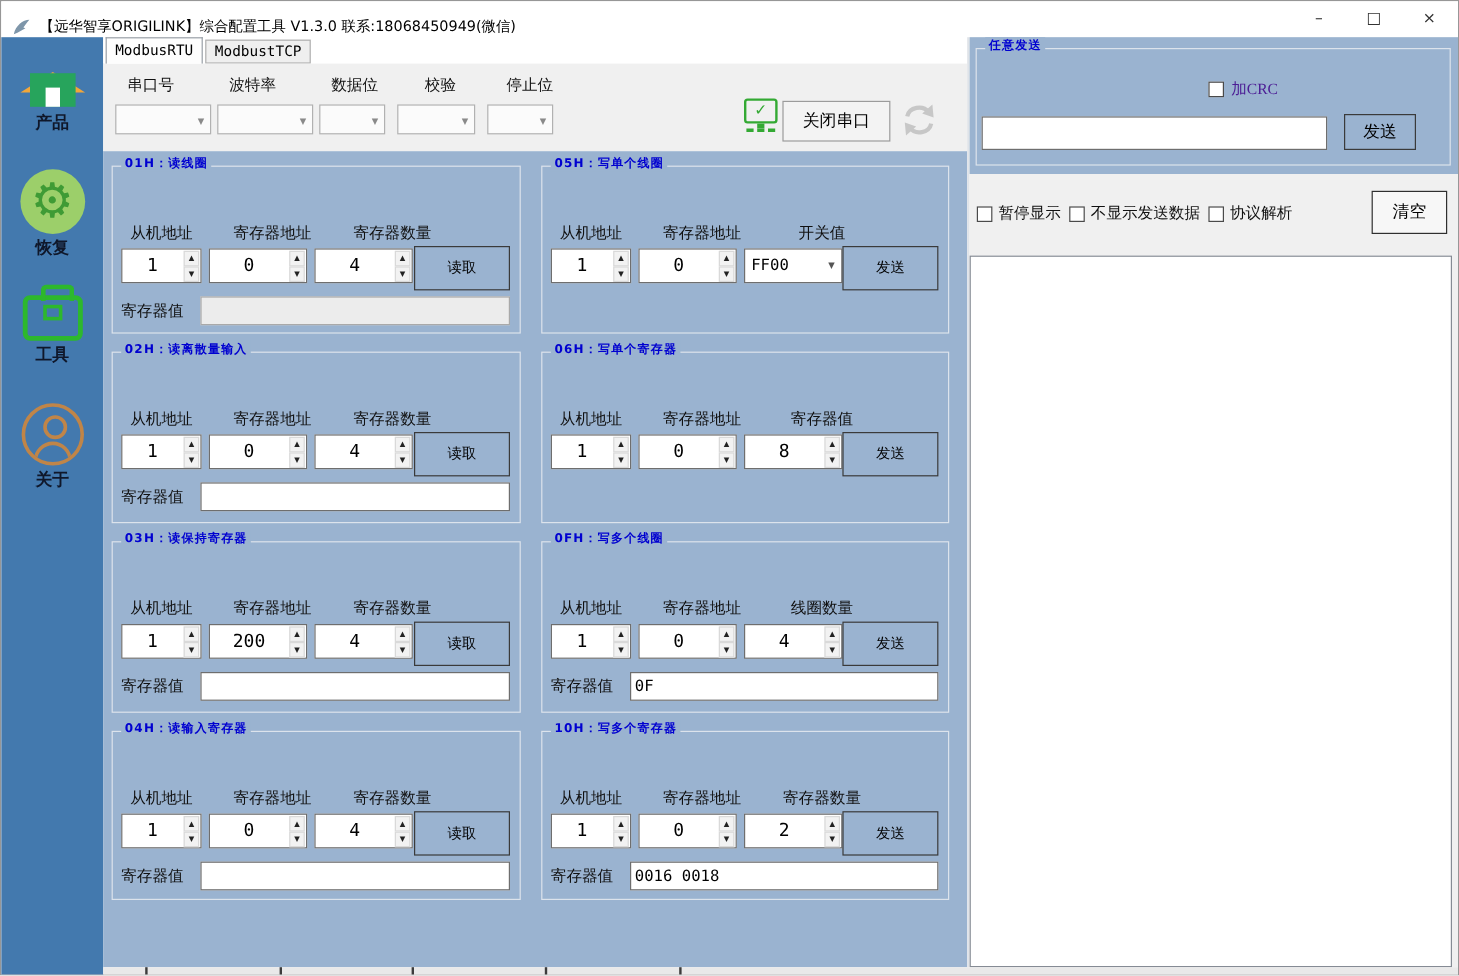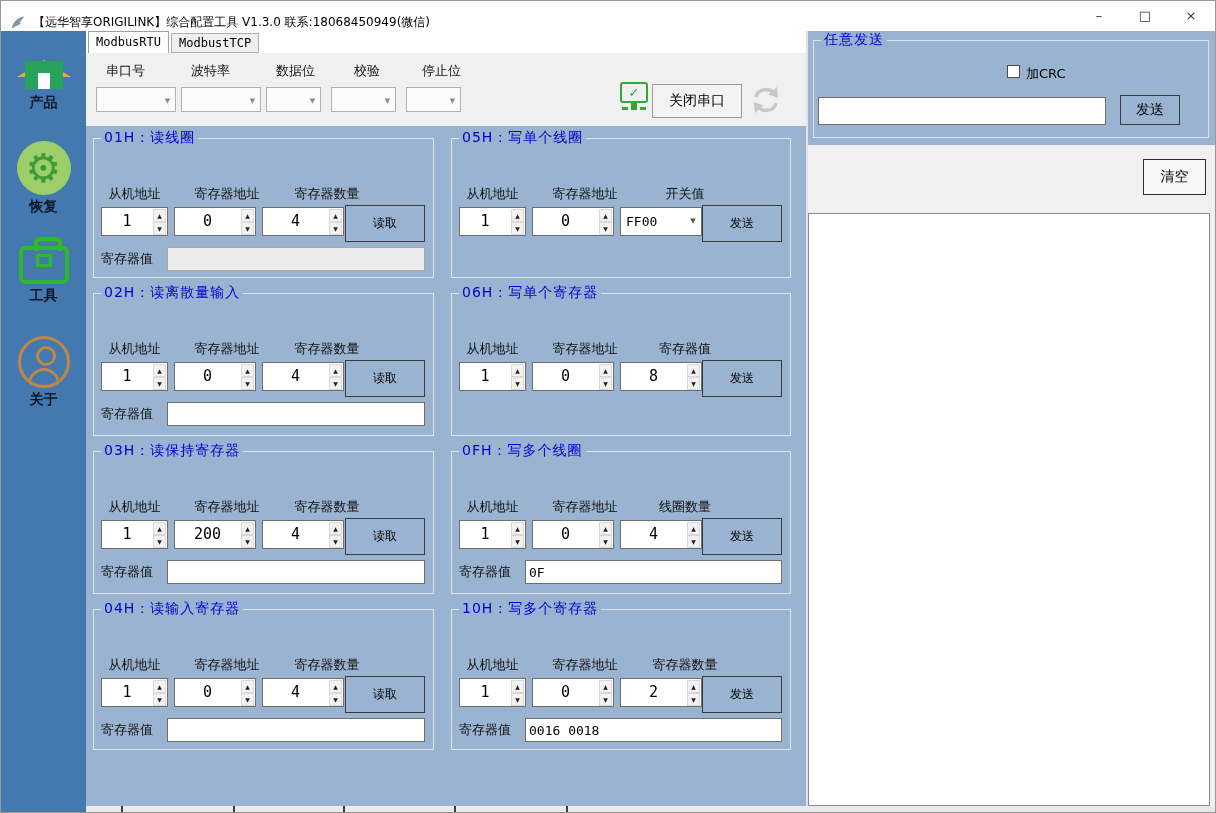--- a/index.html
+++ b/index.html
@@ -48,21 +48,21 @@
   .mon { width:28px; height:21px; border:2px solid #33a933; border-radius:3px; margin:0 auto; text-align:center; color:#33a933; font-weight:bold; font-size:13px; line-height:17px; }
   .mon::before { content:"✓"; }
   .mon-stand { width:6px; height:4px; background:#33a933; margin:0 auto; }
   .mon-base { width:24px; border-top:3px dashed #33a933; margin:0 auto; }
   .btn-close-port { position:absolute; left:566px; top:31px; width:90px; height:34px; background:#f3f3f3; border:1px solid #9b9b9b; font-size:14px; font-family:inherit; color:#000; }
   .refresh { position:absolute; left:664px; top:31px; }
 
   
   .main-panel { position:absolute; left:85px; top:125px; width:720px; height:680px; background:#9ab3d0; padding:12px 15px 0 7px; display:grid; grid-template-columns:341px 340px; column-gap:17px; grid-template-rows:140px 143px 143px 141px; row-gap:15px; }
   .grp { position:relative; border:1px solid #dce3ec; }
-  .grp-title { position:absolute; top:-10px; left:7px; background:#9ab3d0; padding:0 3px; color:#0000d0; font-weight:normal; font-size:14px; letter-spacing:1px; white-space:nowrap; }
+  .grp-title { position:absolute; top:-10px; left:7px; background:#9ab3d0; padding:0 3px; color:#0000d0; font-weight:bold; font-size:10px; letter-spacing:1px; white-space:nowrap; }
   .lblrow { position:absolute; left:7px; top:46px; display:flex; gap:18px; }
   .lbl { text-align:center; font-size:13px; color:#111; white-space:nowrap; }
   .w1 { width:67px; flex:none; } .w2 { width:82px; flex:none; }
   .spinrow { position:absolute; left:7px; top:68px; display:flex; gap:6px; }
   .spinner { height:29px; background:#fff; border:1px solid #6e6e6e; display:flex; }
   .spin-val { flex:1; text-align:center; font-family:"DejaVu Sans Mono","Liberation Mono",monospace; font-size:15px; line-height:27px; }
   .spin-btns { width:15px; display:flex; flex-direction:column; padding:1px; }
   .spin-up,.spin-down { flex:1; background:#f2f2f2; border:1px solid #d9d9d9; text-align:center; color:#222; }
   .spin-up::before { content:"▲"; font-size:6px; line-height:11px; display:block; }
   .spin-down::before { content:"▼"; font-size:6px; line-height:11px; display:block; }
@@ -74,21 +74,21 @@
   .valrow { position:absolute; left:7px; top:108px; right:8px; display:flex; align-items:center; }
   .val-lbl { font-size:13px; color:#111; width:66px; flex:none; }
   .val-input { flex:1; height:24px; border:1px solid #6e6e6e; background:#fff; font-family:"DejaVu Sans Mono","Liberation Mono",monospace; font-size:13px; padding:0 3px; }
   .val-input.dis { background:#ececec; border-color:#a9a9a9; }
 
   
   .divider { position:absolute; left:805px; top:30px; width:2px; height:775px; background:#dfe3e8; }
   .right-bg { position:absolute; left:807px; top:30px; width:407px; height:775px; background:#f0f0f0; }
   .right-top { position:absolute; left:807px; top:30px; width:407px; height:114px; background:#9ab3d0; }
   .send-grp { position:absolute; left:5px; top:9px; width:396px; height:98px; border:1px solid #dce3ec; }
-  .crc-row { position:absolute; left:193px; top:24px; display:flex; align-items:flex-start; gap:6px; font-size:13px; color:#000000; }
+  .crc-row { position:absolute; left:193px; top:24px; display:flex; align-items:center; gap:6px; font-size:13px; color:#4c1d95;font-family:Liberation Serif, serif; }
   .cb { display:inline-block; width:13px; height:13px; background:#fff; border:1px solid #4a4a4a; flex:none; }
   .send-input { position:absolute; left:4px; top:56px; width:288px; height:28px; border:1px solid #6e6e6e; background:#fff; font-family:"DejaVu Sans Mono","Liberation Mono",monospace; font-size:13px; padding:0 4px; }
   .send-btn { position:absolute; left:306px; top:54px; width:60px; height:30px; background:transparent; border:1px solid #3a3a3a; font-size:14px; font-family:inherit; color:#000; }
   .right-mid { position:absolute; left:807px; top:144px; width:407px; height:68px; background:#f0f0f0; }
   .cb-row { position:absolute; left:6px; top:24px; display:flex; align-items:center; font-size:13px; color:#111; white-space:nowrap; }
   .cb-row .cb { margin-right:5px; }
   .cb-row .cb-lbl { margin-right:7px; }
   .clear-btn { position:absolute; right:9px; top:14px; width:63px; height:36px; background:#f7f7f7; border:1px solid #2f2f2f; font-size:14px; font-family:inherit; color:#000; }
   .log { position:absolute; left:807px; top:212px; width:402px; height:593px; background:#fff; border:1px solid #858b94; }
 
@@ -481,20 +481,28 @@
       <div class="crc-row">
         <span class="cb"></span>
         <span>加CRC</span>
       </div>
       <input class="send-input" value="" style="">
       <button class="send-btn">发送</button>
     </div>
   </div>
 
   <div class="right-mid">
+    <div class="cb-row">
+      <span class="cb"></span>
+      <span class="cb-lbl">暂停显示</span>
+      <span class="cb"></span>
+      <span class="cb-lbl">不显示发送数据</span>
+      <span class="cb"></span>
+      <span class="cb-lbl">协议解析</span>
+    </div>
     <button class="clear-btn">清空</button>
   </div>
 
   <div class="log"></div>
 
   <div class="bottomstrip">
     <span class="tick" style="left:35px"></span>
     <span class="tick" style="left:147px"></span>
     <span class="tick" style="left:257px"></span>
     <span class="tick" style="left:368px"></span>

